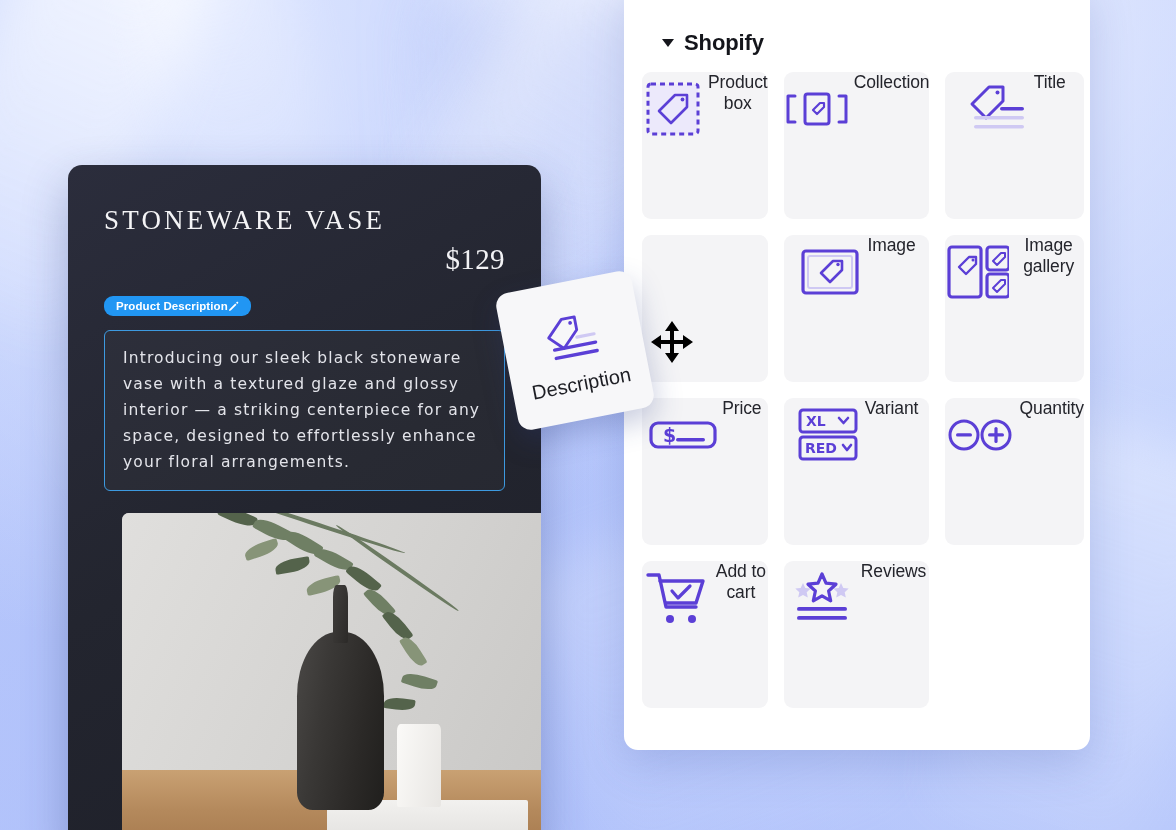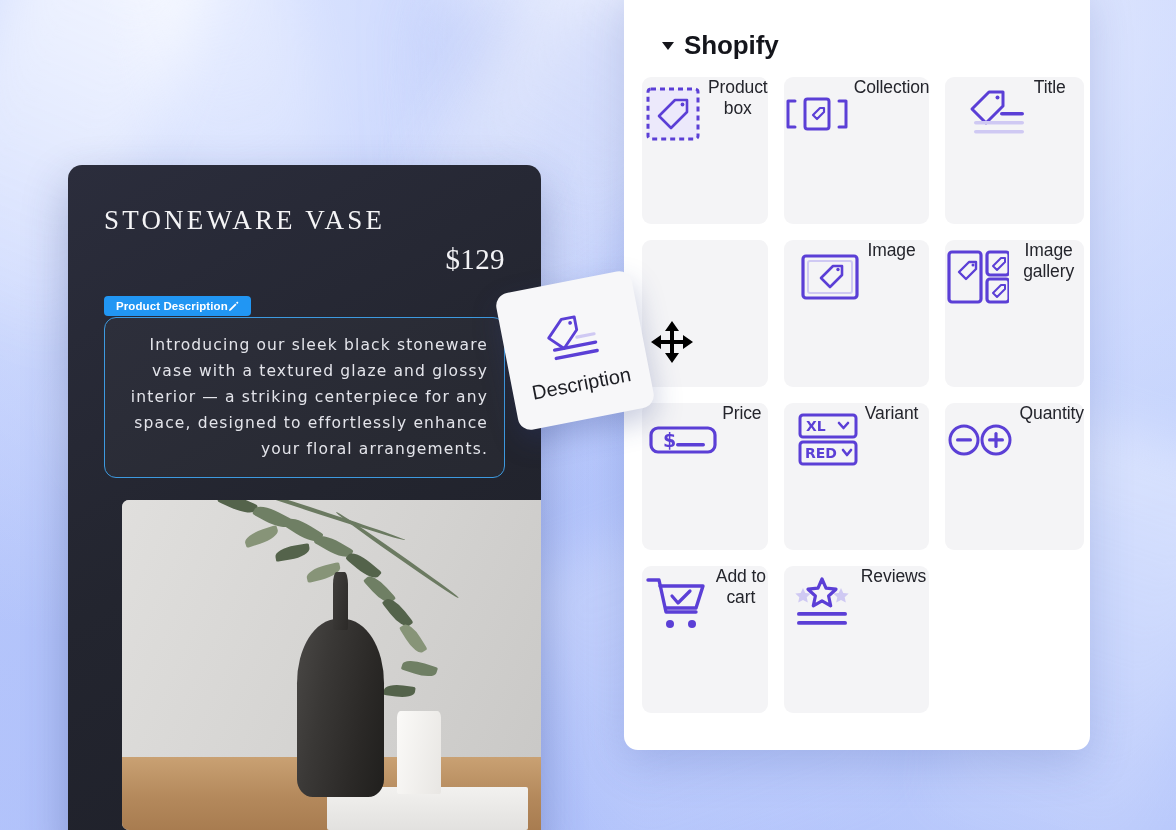--- a/index.html
+++ b/index.html
@@ -54,29 +54,28 @@
     white-space:nowrap;
   }
   .product-price {
     font-family:"Liberation Serif", serif;
     font-size:29px; color:#f2f2f5; margin-top:7px; letter-spacing:.4px;text-align:right;
   }
   .desc-badge {
     display:inline-flex; align-items:center; gap:0;
     background:#2196f3; color:#fff;
     font-size:11.5px; font-weight:bold;
-    padding:4px 11px 4px 12px; border-radius:4px;
+    padding:4px 11px 4px 12px; border-radius:9px;
     margin-top:20px; letter-spacing:.1px;text-align:center;
   }
   .desc-badge .pencil { width:12px; height:12px; display:block; }
   .desc-box {
-    margin-top:1px; border:1.6px solid #3d9ae0; border-radius:12px;
+    margin-top:14px; border:1.6px solid #3d9ae0; border-radius:6px;
     padding:14px 16px 15px 18px;
     background:rgba(255,255,255,.022);
-    text-align:right;
   }
   .desc-text {
     color:#e3e4ea; font-size:15.5px; line-height:26px;
     letter-spacing:1.15px;
     font-family:"DejaVu Sans", sans-serif;
   }
 
   
   .photo {
     position:relative; margin:22px 0 0 18px;
@@ -120,21 +119,21 @@
     background:#fff; border-radius:14px;
     box-shadow:0 14px 44px rgba(60,80,170,.22);
     z-index:2; padding:0 16px 16px 16px;
   }
   .panel-header {
     display:flex; align-items:center; gap:10px;
     padding:48px 0 16px 22px;
   }
   .caret { width:0;height:0; border-left:6px solid transparent; border-right:6px solid transparent;
            border-top:8px solid #15161c; display:block; }
-  .panel-title { font-size:26px; font-weight:bold; color:#14151b; letter-spacing:-.1px; }
+  .panel-title { font-size:22px; font-weight:bold; color:#14151b; letter-spacing:-.1px; }
 
   .grid { display:grid; grid-template-columns:repeat(3,1fr); gap:16px; padding:0 2px; }
   .cell {
     background:#f4f4f6; border-radius:9px;
     height:147px; display:flex; flex-direction:row;
     align-items:flex-start; justify-content:center; gap:4px;
     cursor:grab;
   }
   .cell .glyph { height:74px; display:flex; align-items:center; justify-content:center; }
   .cell .label {

